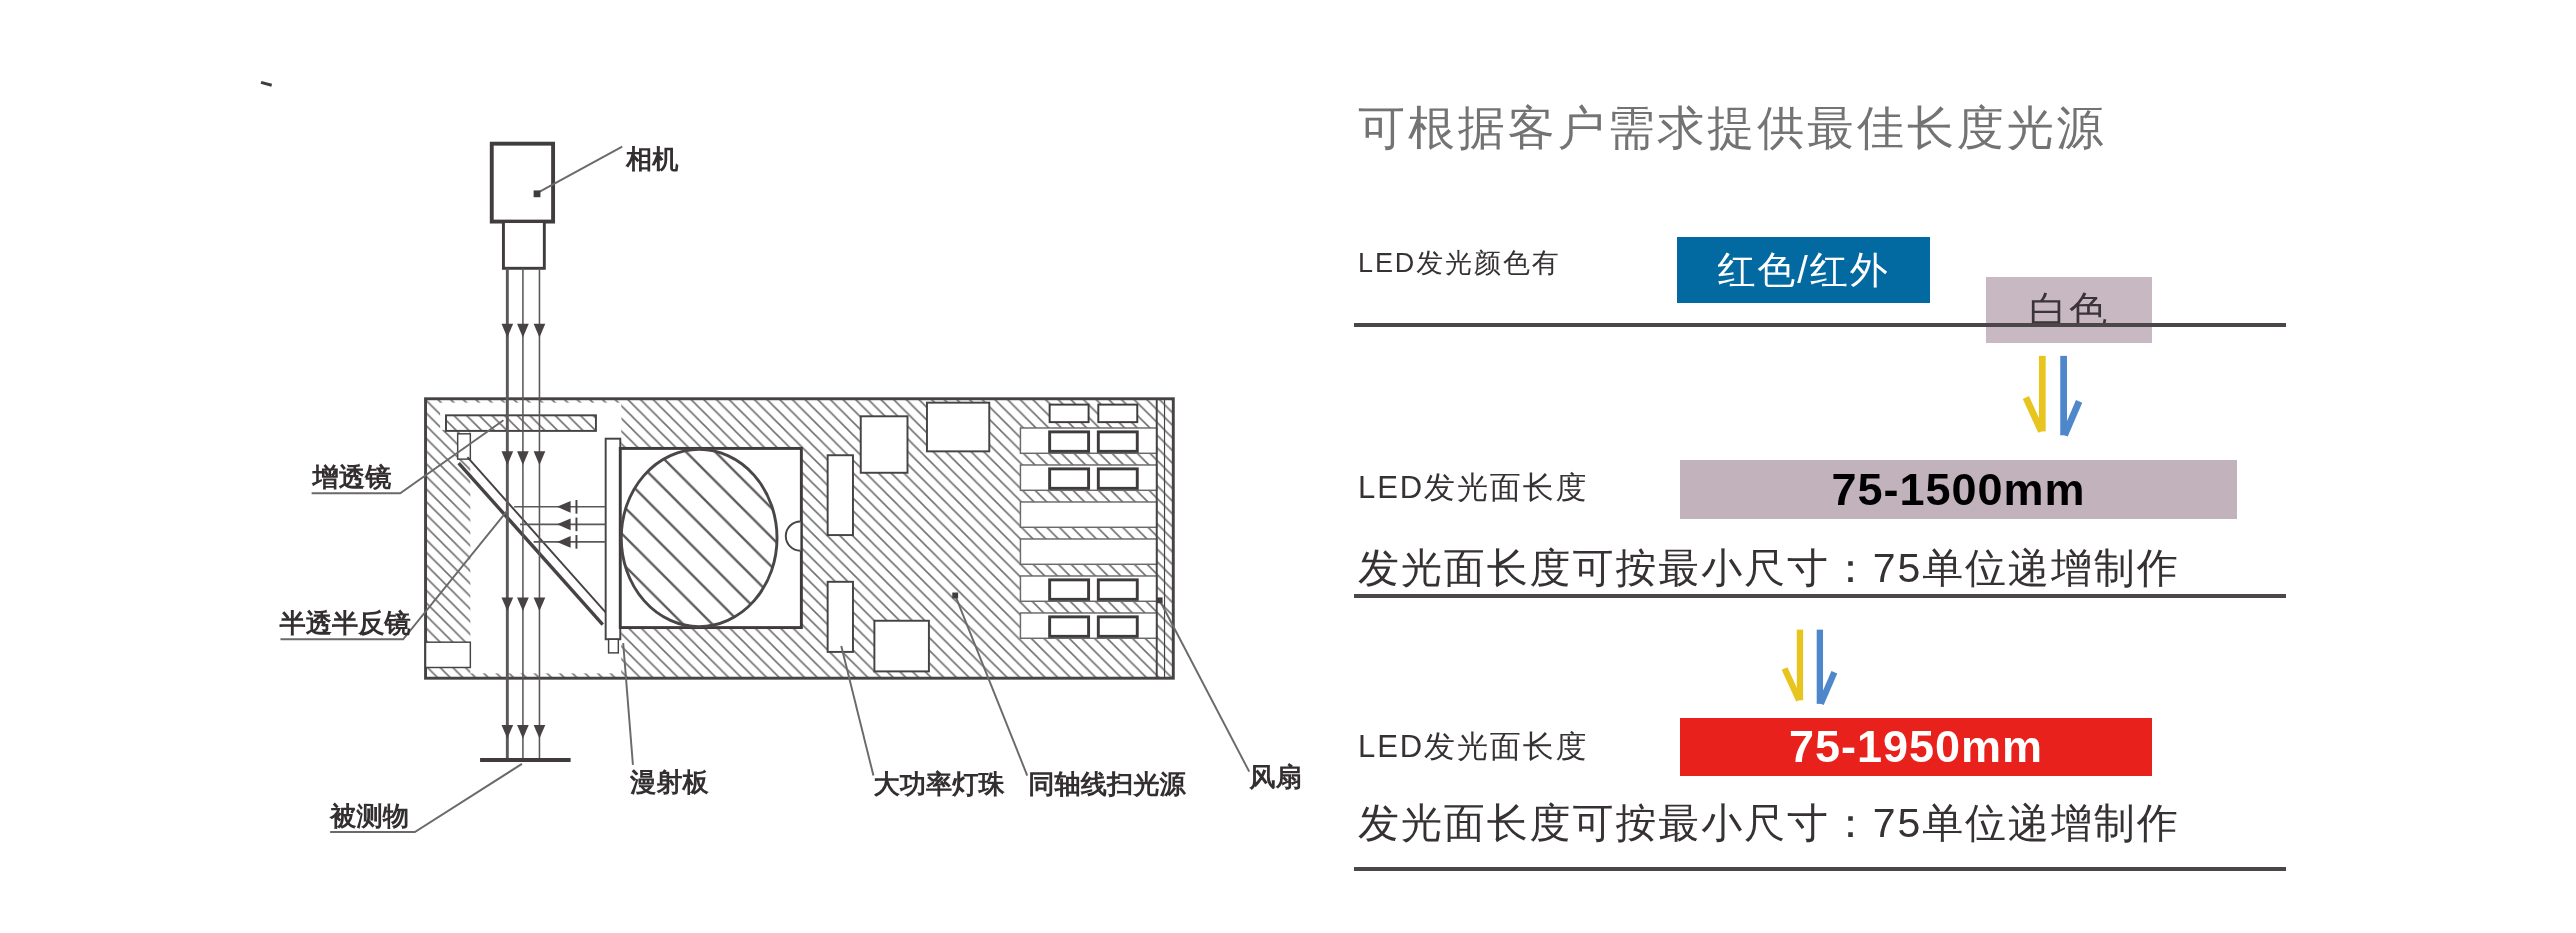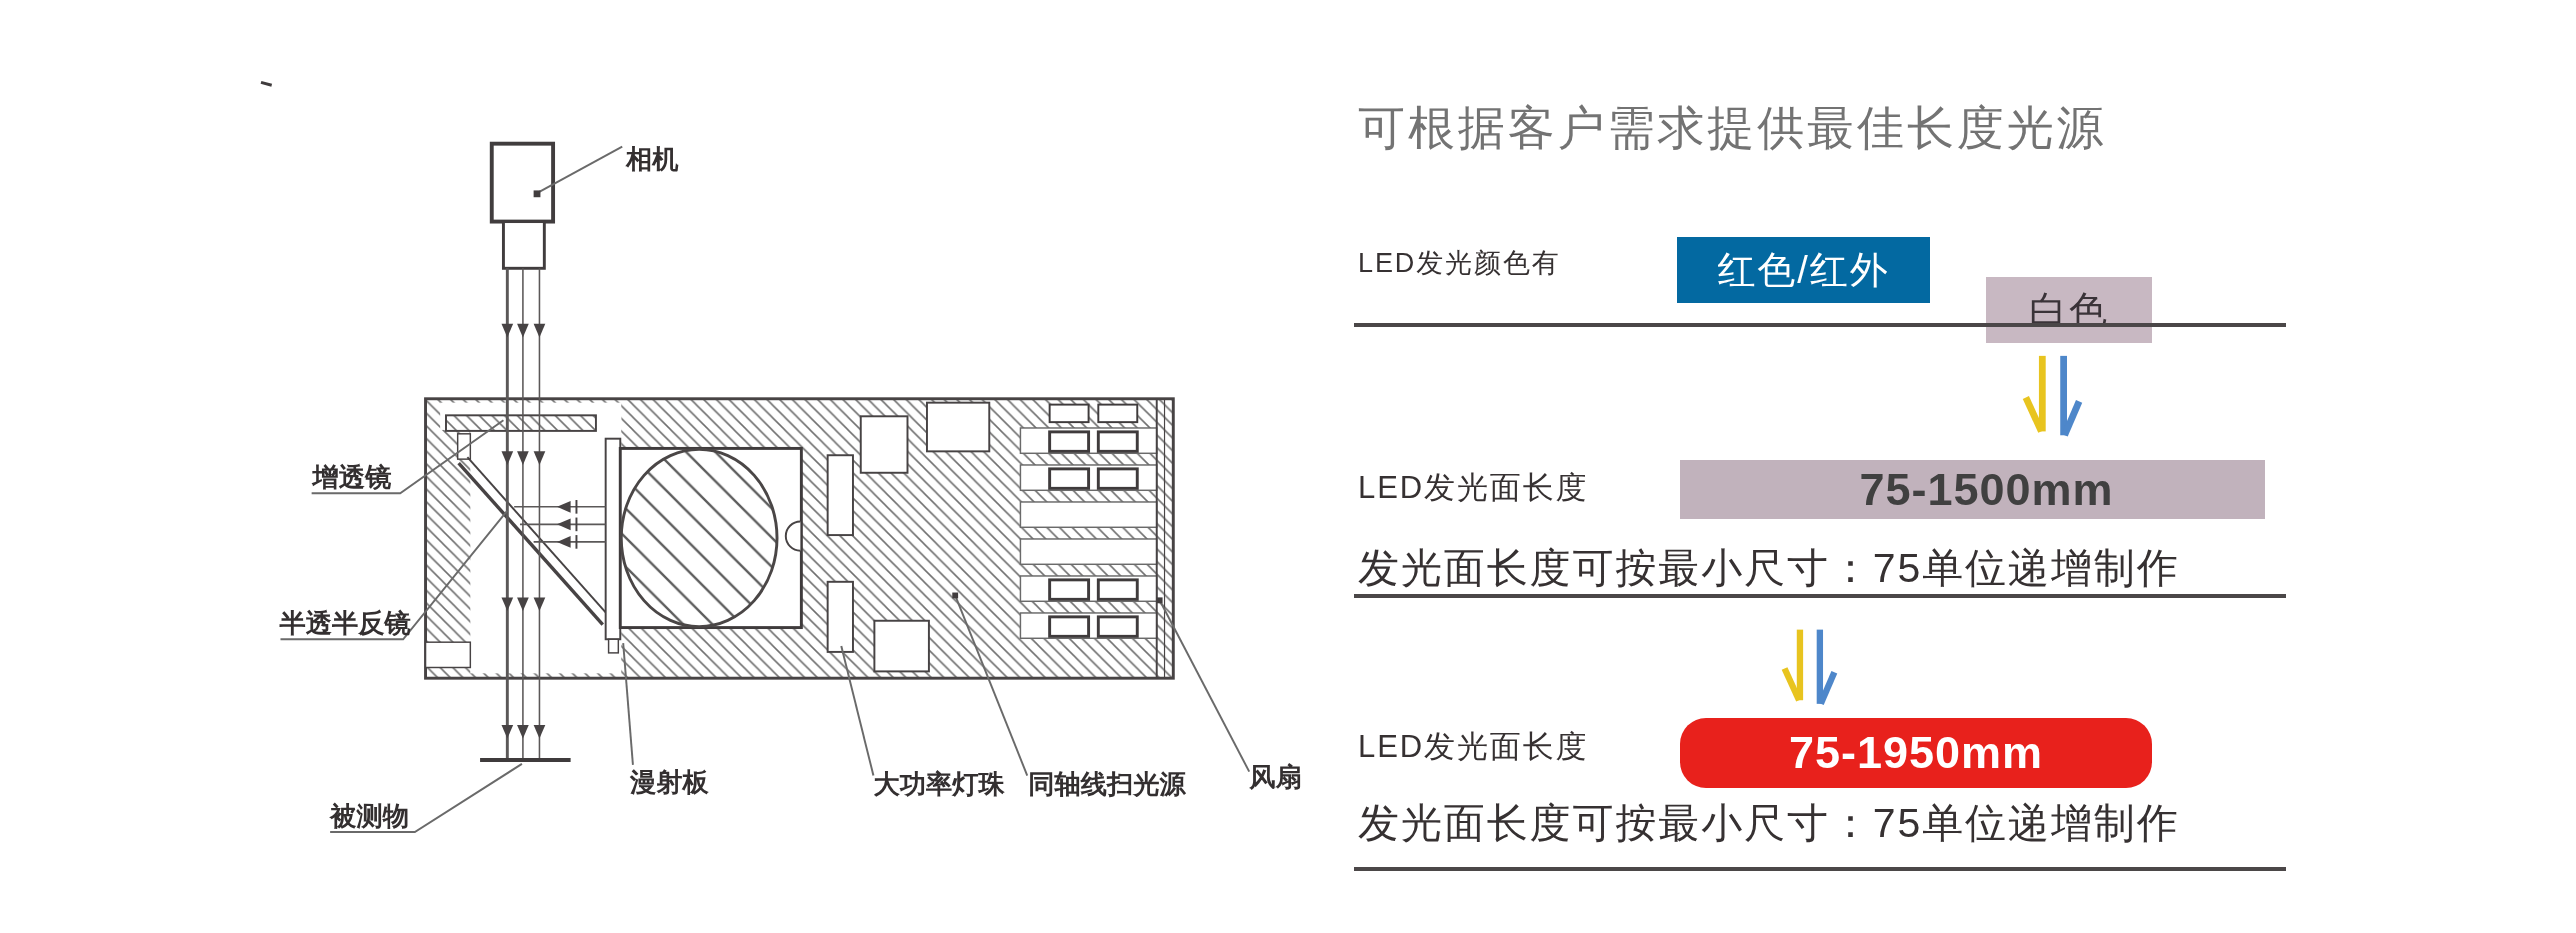--- a/index.html
+++ b/index.html
@@ -18,22 +18,22 @@
     display:flex;align-items:center;justify-content:center;
     font-size:38px;letter-spacing:1.9px;
   }
   .badge-red{left:1677px;top:237px;width:253px;height:66px;background:#0369a1;color:#ffffff;}
   .badge-mauve{left:1986px;top:237px;width:166px;height:66px;background:#c8b8c2;color:#3a3338;margin-top:40px;}
   .sep{height:3.9px;background:#4b4748;left:1354px;width:932px;}
   .band{
     display:flex;align-items:center;justify-content:center;
     font-size:45px;font-weight:600;letter-spacing:1px;
   }
-  .band-mauve{left:1680px;top:460px;width:557px;height:59px;background:#c1b2bc;color:#404040;padding-left:28px;}
-  .band-red{left:1680px;top:718px;width:472px;height:70px;background:#e8211c;color:#ffffff;border-radius:26px;}
+  .band-mauve{left:1680px;top:460px;width:557px;height:59px;background:#c1b2bc;color:#000000;}
+  .band-red{left:1680px;top:718px;width:472px;height:58px;background:#e8211c;color:#ffffff;}
   .note{font-size:41px;letter-spacing:1.9px;color:#363132;white-space:nowrap;}
   .sec-label{font-size:31px;letter-spacing:1.9px;color:#363132;white-space:nowrap;}
   
   .dlabel{
     font-family:"Liberation Sans","DejaVu Sans",sans-serif;
     font-size:27px;font-weight:bold;fill:#332f30;
   }
 </style>
 </head>
 <body>

